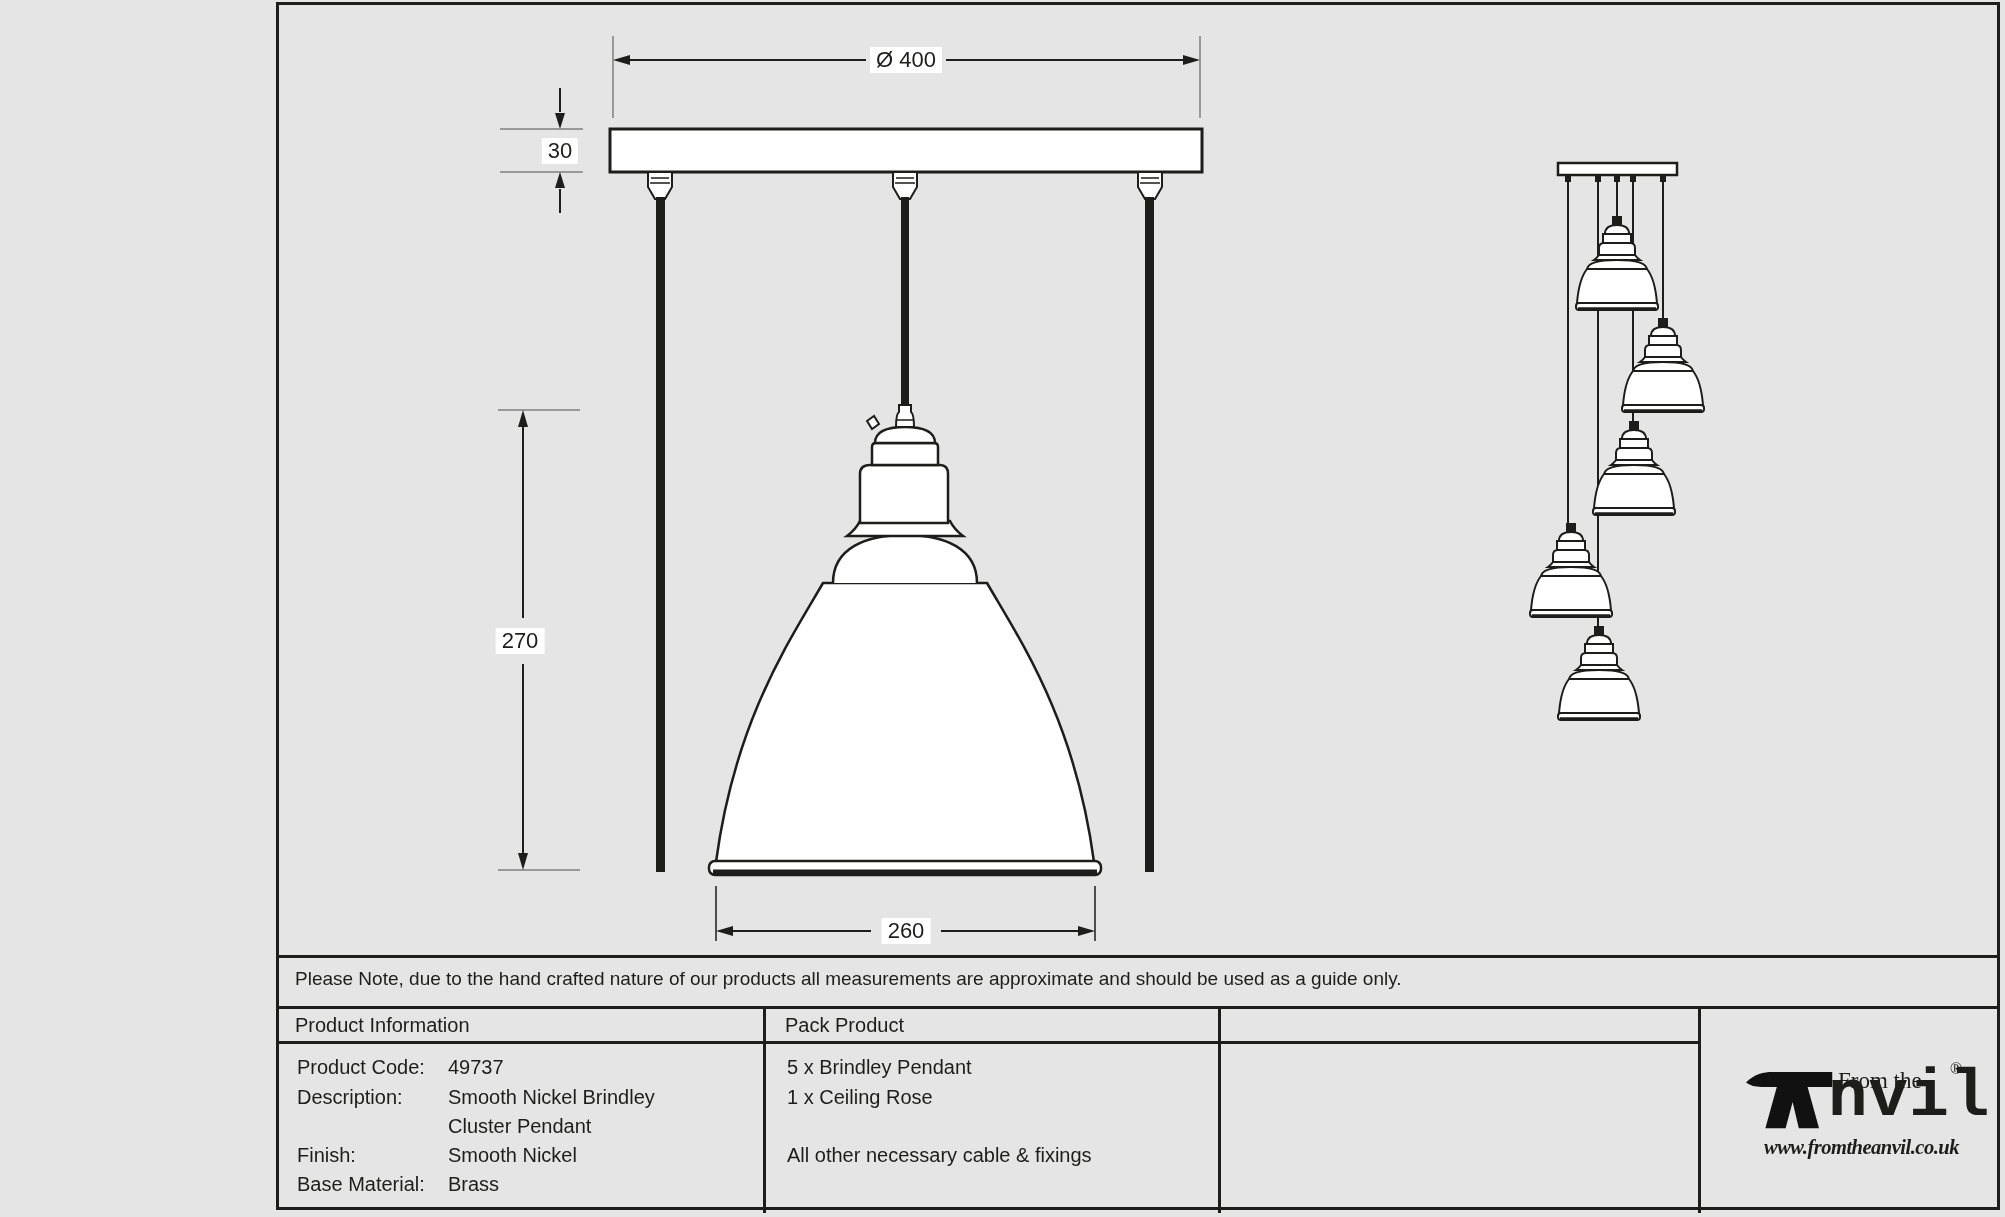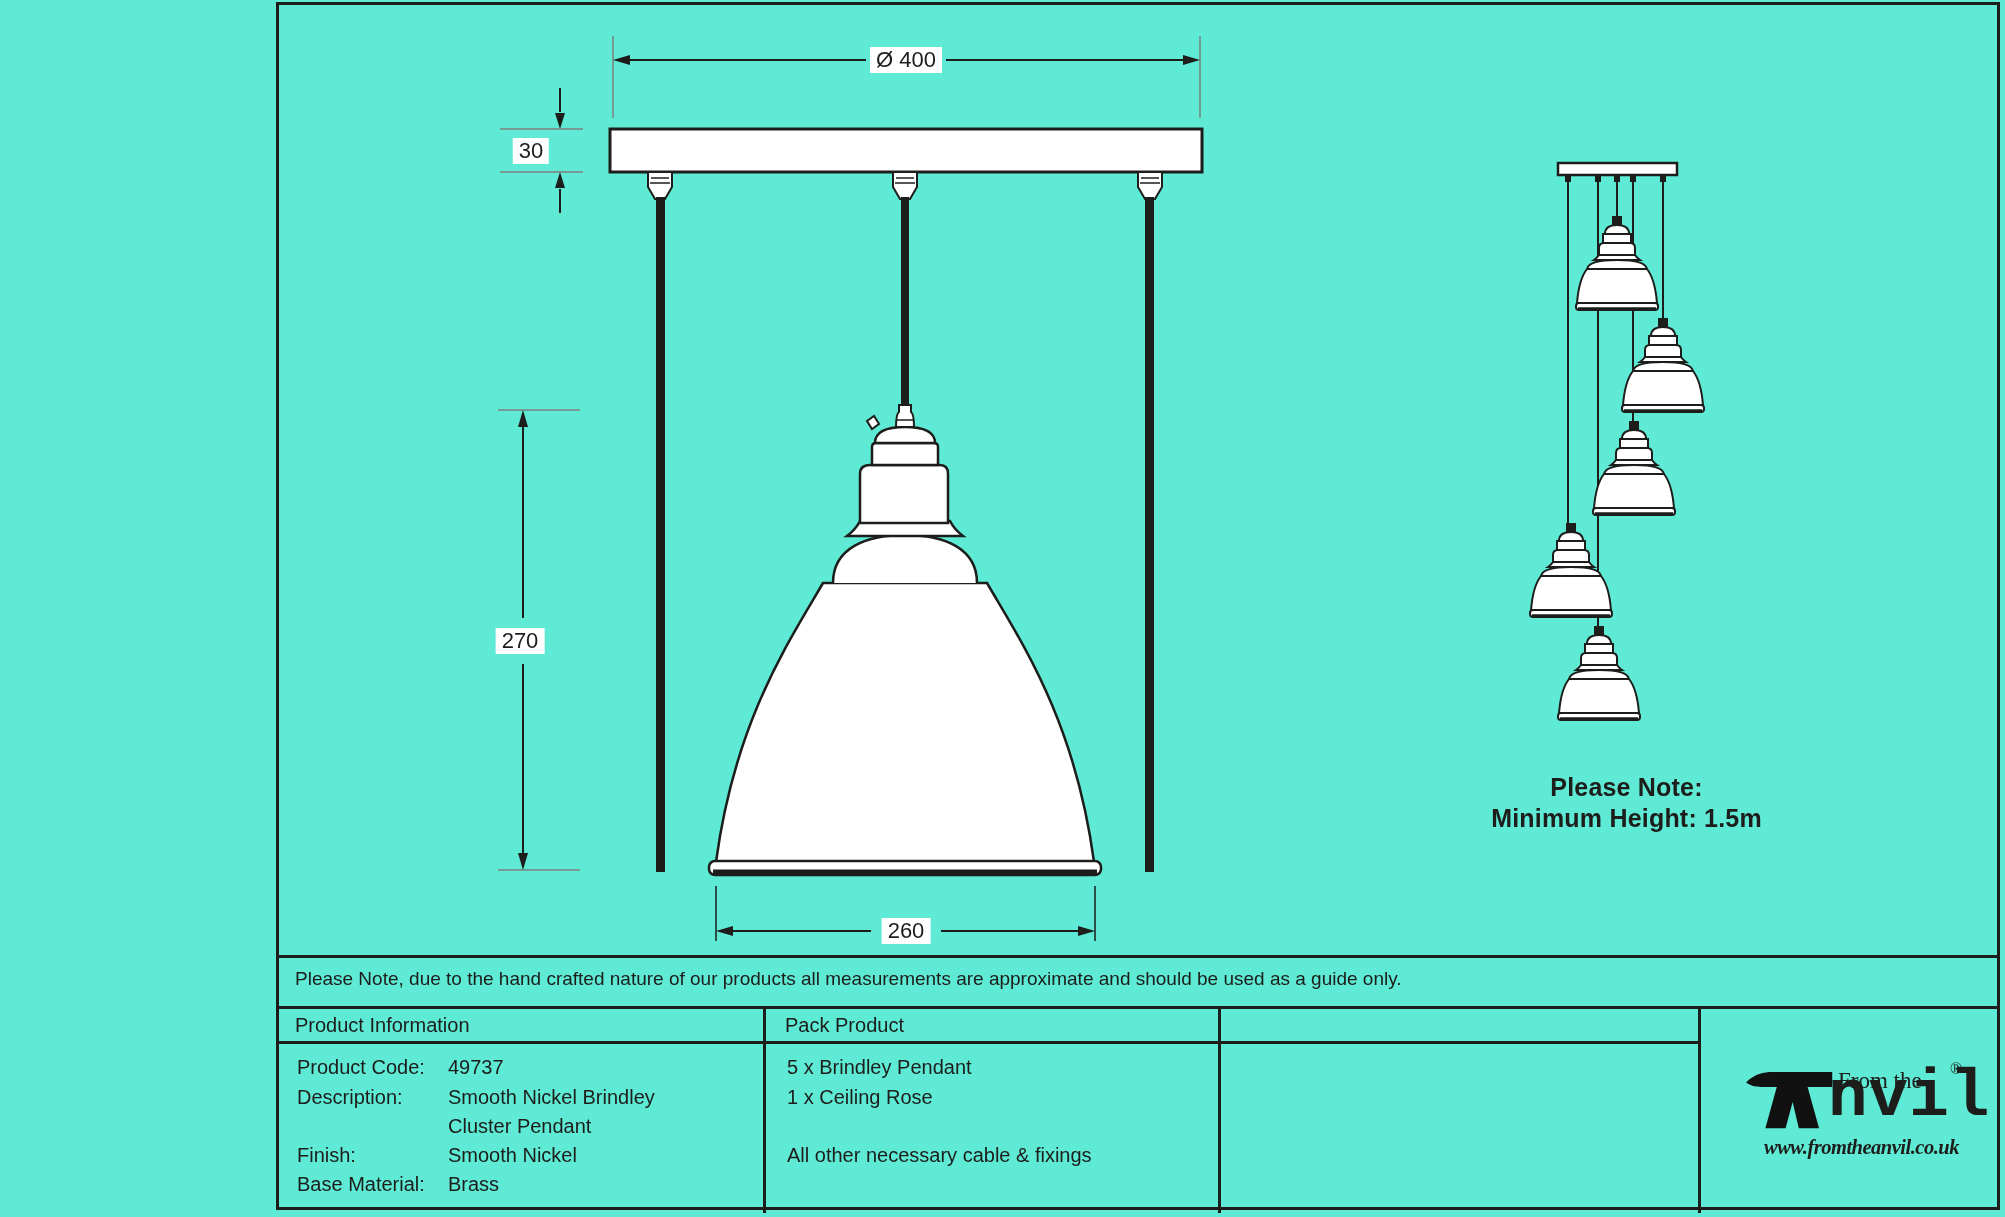--- a/index.html
+++ b/index.html
@@ -1,17 +1,17 @@
 <!DOCTYPE html>
 <html><head>
 <meta charset="utf-8">
 <style>
   html,body{margin:0;padding:0;background:#ffffff;}
   body{font-family:"Liberation Sans",sans-serif;color:#1d1d1b;}
-  .sheet{position:relative;width:2005px;height:1217px;background:#5eead4;overflow:hidden;}
+  .sheet{position:relative;width:2005px;height:1217px;background:#e5e5e5;overflow:hidden;}
   .frame{position:absolute;left:276px;top:2px;width:1724px;height:1208px;border:3px solid #1d1d1b;box-sizing:border-box;}
   svg.lineart{position:absolute;left:0;top:0;width:2005px;height:1217px;pointer-events:none;}
   .dimlabel{position:absolute;background:#fff;font-size:22px;padding:0 6px;transform:translate(-50%,-50%);white-space:nowrap;}
   .cluster-note{position:absolute;left:1484px;top:772px;width:285px;text-align:center;
     font-size:25px;font-weight:700;line-height:31px;letter-spacing:0.2px;}
   .disclaimer-row{position:absolute;left:276px;top:955px;width:1724px;height:45px;
     border-top:3px solid #1d1d1b;box-sizing:border-box;display:flex;align-items:center;}
   .disclaimer-row .txt{margin-left:19px;font-size:19px;letter-spacing:0px;}
   .tbl-line{position:absolute;background:#1d1d1b;}
   .cell-text{position:absolute;font-size:20px;white-space:nowrap;}
@@ -131,28 +131,24 @@
         <path d="M-18,38 Q-20,41 -23,43 H23 Q20,41 18,38 Z"></path>
         <path d="M-30,53 Q-30,43 0,43 Q30,43 30,53"></path>
         <path d="M-30,52 H30 Q38,62 40,86 H-40 Q-38,62 -30,52 Z"></path>
         <rect x="-41" y="86" width="82" height="7" rx="3"></rect>
         <path d="M-39,92 H39" stroke-width="3.5"></path>
       </g>
     </defs>
   </svg>
 
   <div class="dimlabel" style="left:906px;top:60px;">Ø 400</div>
-  <div class="dimlabel" style="left:531px;top:151px;">30</div>
+  <div class="dimlabel" style="left:560px;top:151px;">30</div>
   <div class="dimlabel" style="left:520px;top:641px;">270</div>
   <div class="dimlabel" style="left:906px;top:931px;">260</div>
 
-  <div class="cluster-note">
-    <div>Please Note:</div>
-    <div>Minimum Height: 1.5m</div>
-  </div>
 
   <div class="disclaimer-row">
     <span class="txt">Please Note, due to the hand crafted nature of our products all measurements are approximate and should be used as a guide only.</span>
   </div>
 
   <div class="tbl-line" style="left:276px;top:1006px;width:1724px;height:3px;"></div>
   <div class="tbl-line" style="left:276px;top:1041px;width:1424px;height:3px;"></div>
   <div class="tbl-line" style="left:763px;top:1006px;width:3px;height:207px;"></div>
   <div class="tbl-line" style="left:1218px;top:1006px;width:3px;height:207px;"></div>
   <div class="tbl-line" style="left:1698px;top:1006px;width:3px;height:207px;"></div>

